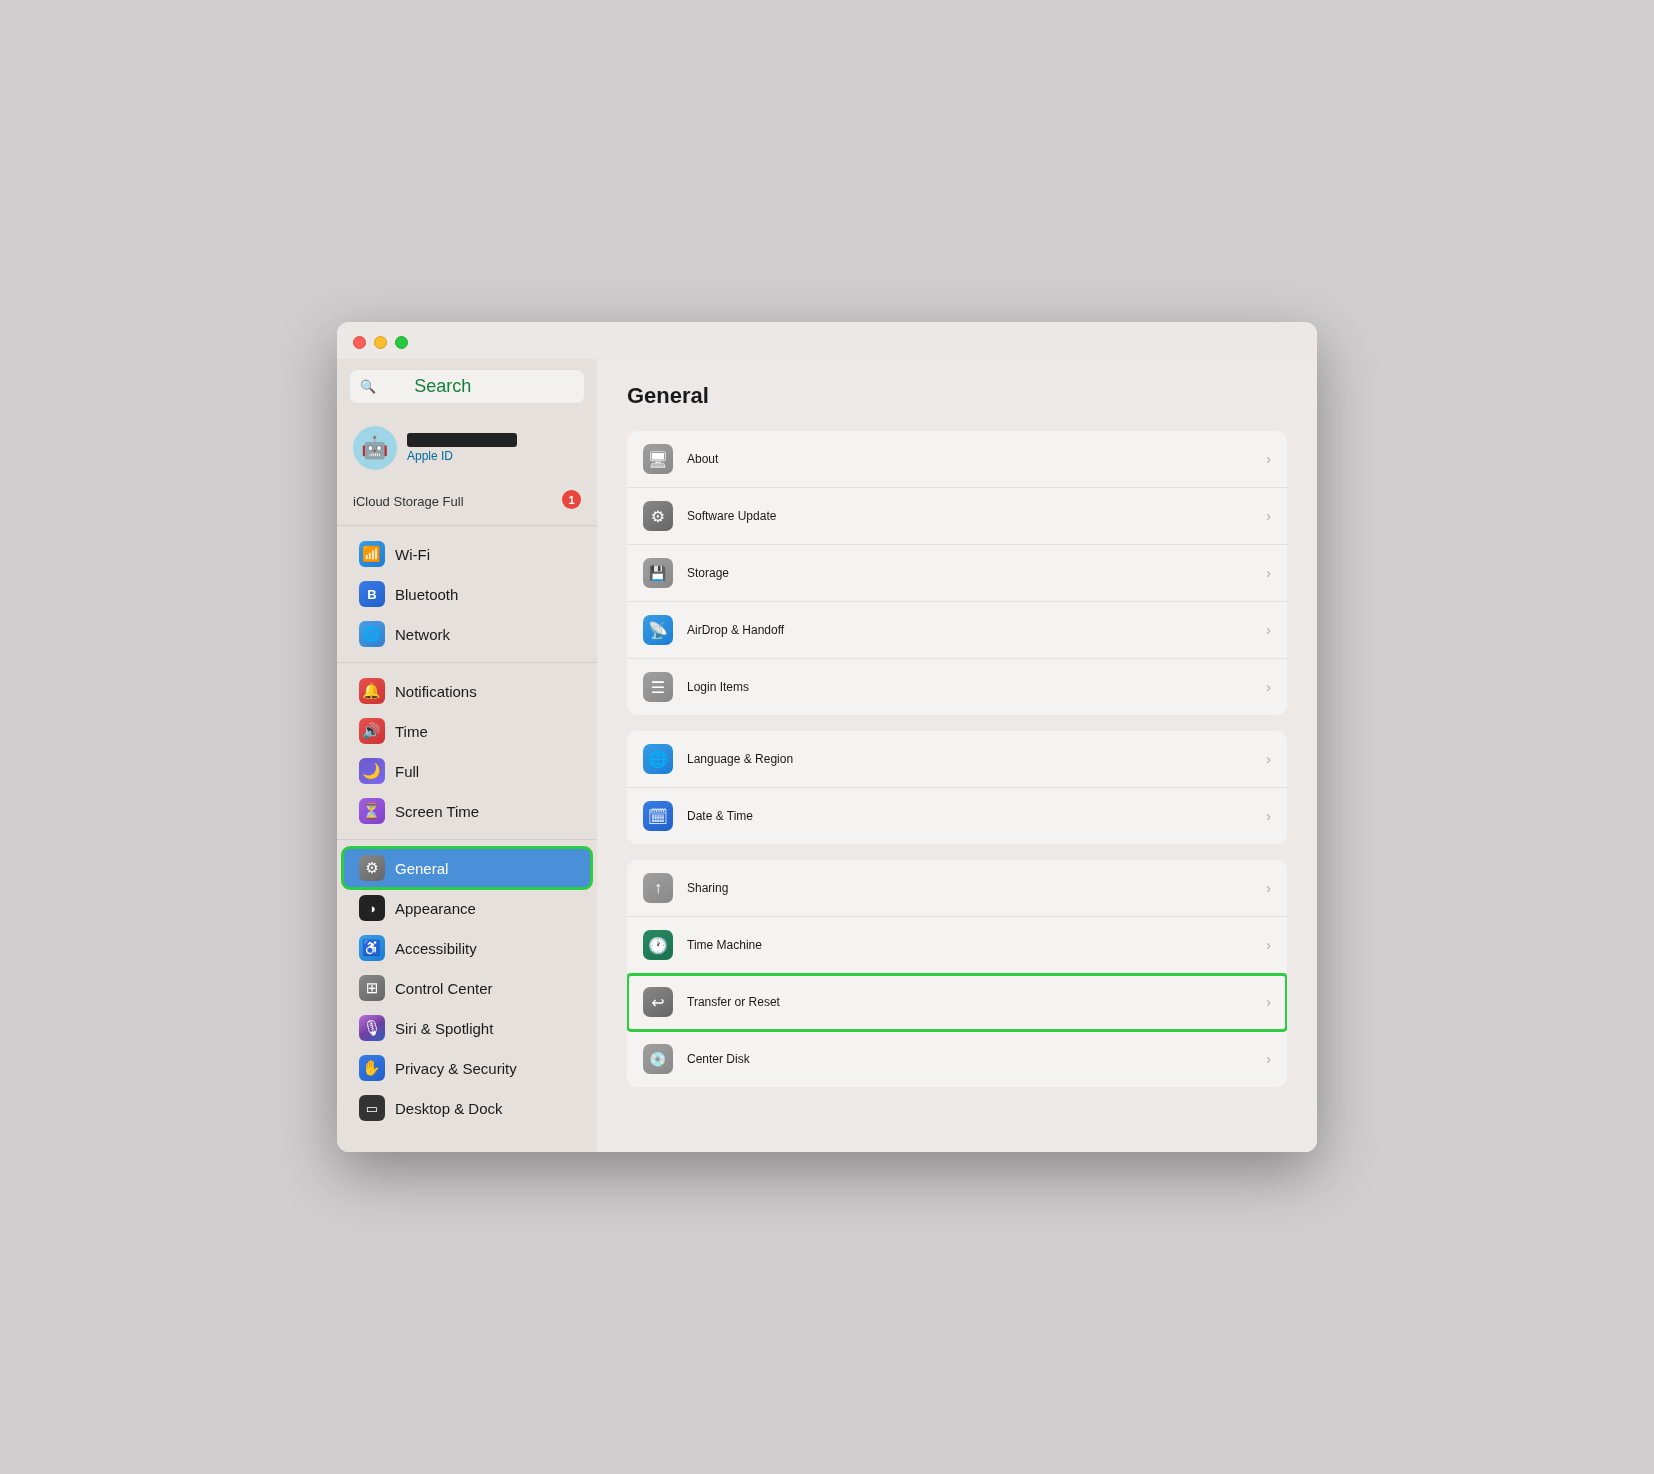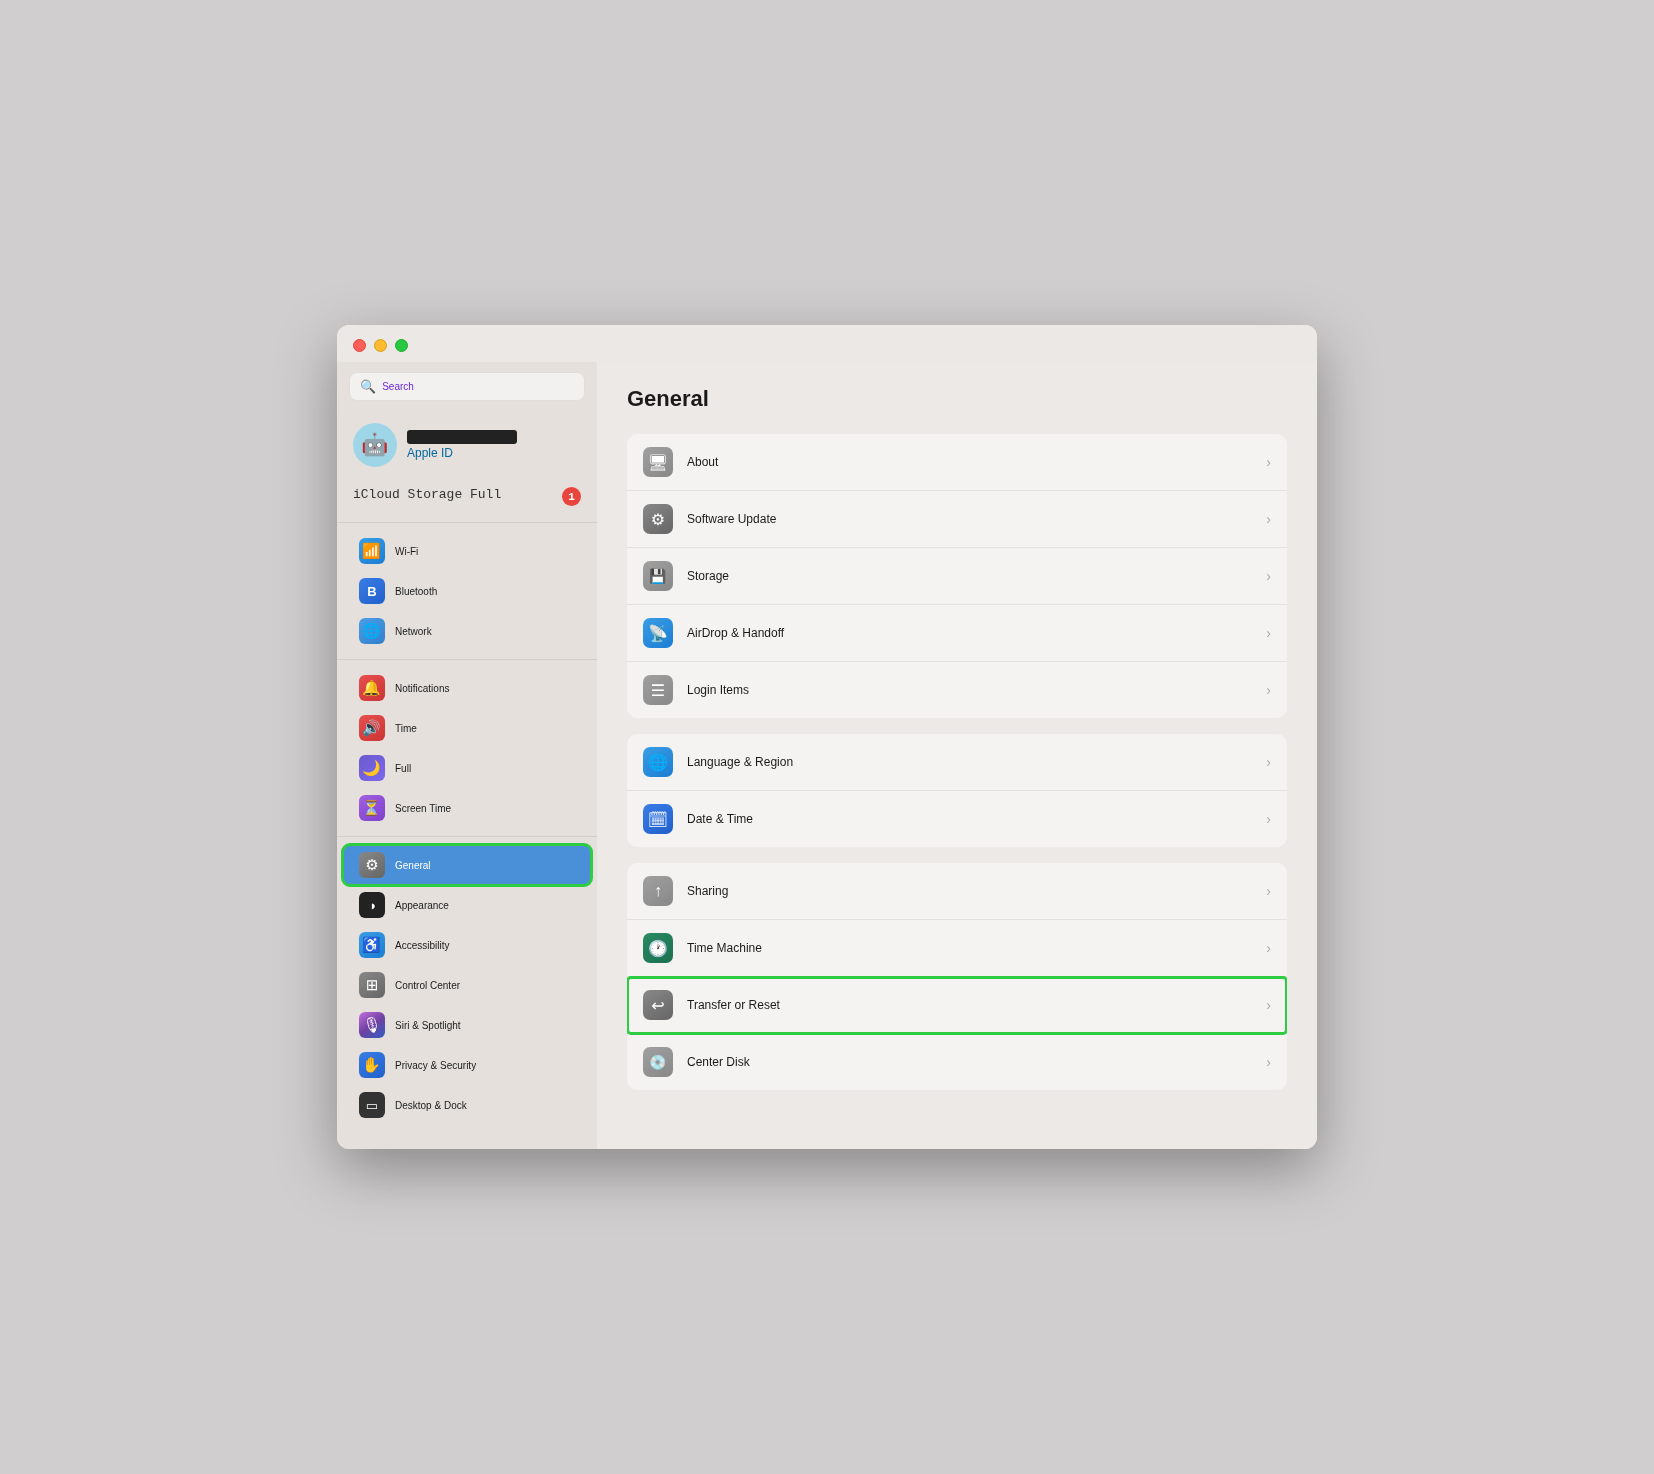--- a/index.html
+++ b/index.html
@@ -72,22 +72,23 @@
       gap: 6px;
       border: 1px solid rgba(0,0,0,0.08);
     }
 
     .search-icon-svg {
       color: #888;
       font-size: 13px;
     }
 
     .search-text {
-      color: #6d28d9;
-      font-size: 10px;
+      color: #15803d;
+      font-size: 18px;
+      margin-left: 32px;
     }
 
     .apple-id-section {
       display: flex;
       align-items: center;
       gap: 10px;
       padding: 8px 16px 14px 16px;
     }
 
     .avatar {
@@ -116,24 +117,23 @@
       border-radius: 3px;
     }
 
     .apple-id-label {
       font-size: 12px;
       color: #0369a1;
     }
 
     .icloud-section {
       display: flex;
-      align-items: flex-start;
+      align-items: flex-end;
       justify-content: space-between;
       padding: 6px 16px 12px 16px;
-      font-family: Liberation Mono, monospace;
     }
 
     .icloud-label {
       font-size: 13px;
       color: #333;
     }
 
     .icloud-badge {
       background: #e8453c;
       color: white;
@@ -204,21 +204,21 @@
     .icon-screentime { background: linear-gradient(145deg, #a060e0, #8040cc); }
     .icon-general { background: linear-gradient(145deg, #888, #666); }
     .icon-appearance { background: #222; }
     .icon-accessibility { background: linear-gradient(145deg, #3a9de5, #1a7dd4); }
     .icon-controlcenter { background: linear-gradient(145deg, #888, #666); }
     .icon-siri { background: linear-gradient(145deg, #c070e0, #7040a0, #3060c0); }
     .icon-privacy { background: linear-gradient(145deg, #3a7de5, #2060cc); }
     .icon-desktop { background: #333; }
 
     .item-label {
-      font-size: 10px;
+      font-size: 15px;
       color: #1a1a1a;
       text-align: right;
     }
 
     
     .main {
       flex: 1;
       padding: 24px 30px 30px 30px;
       background: #ede9e6;
     }

